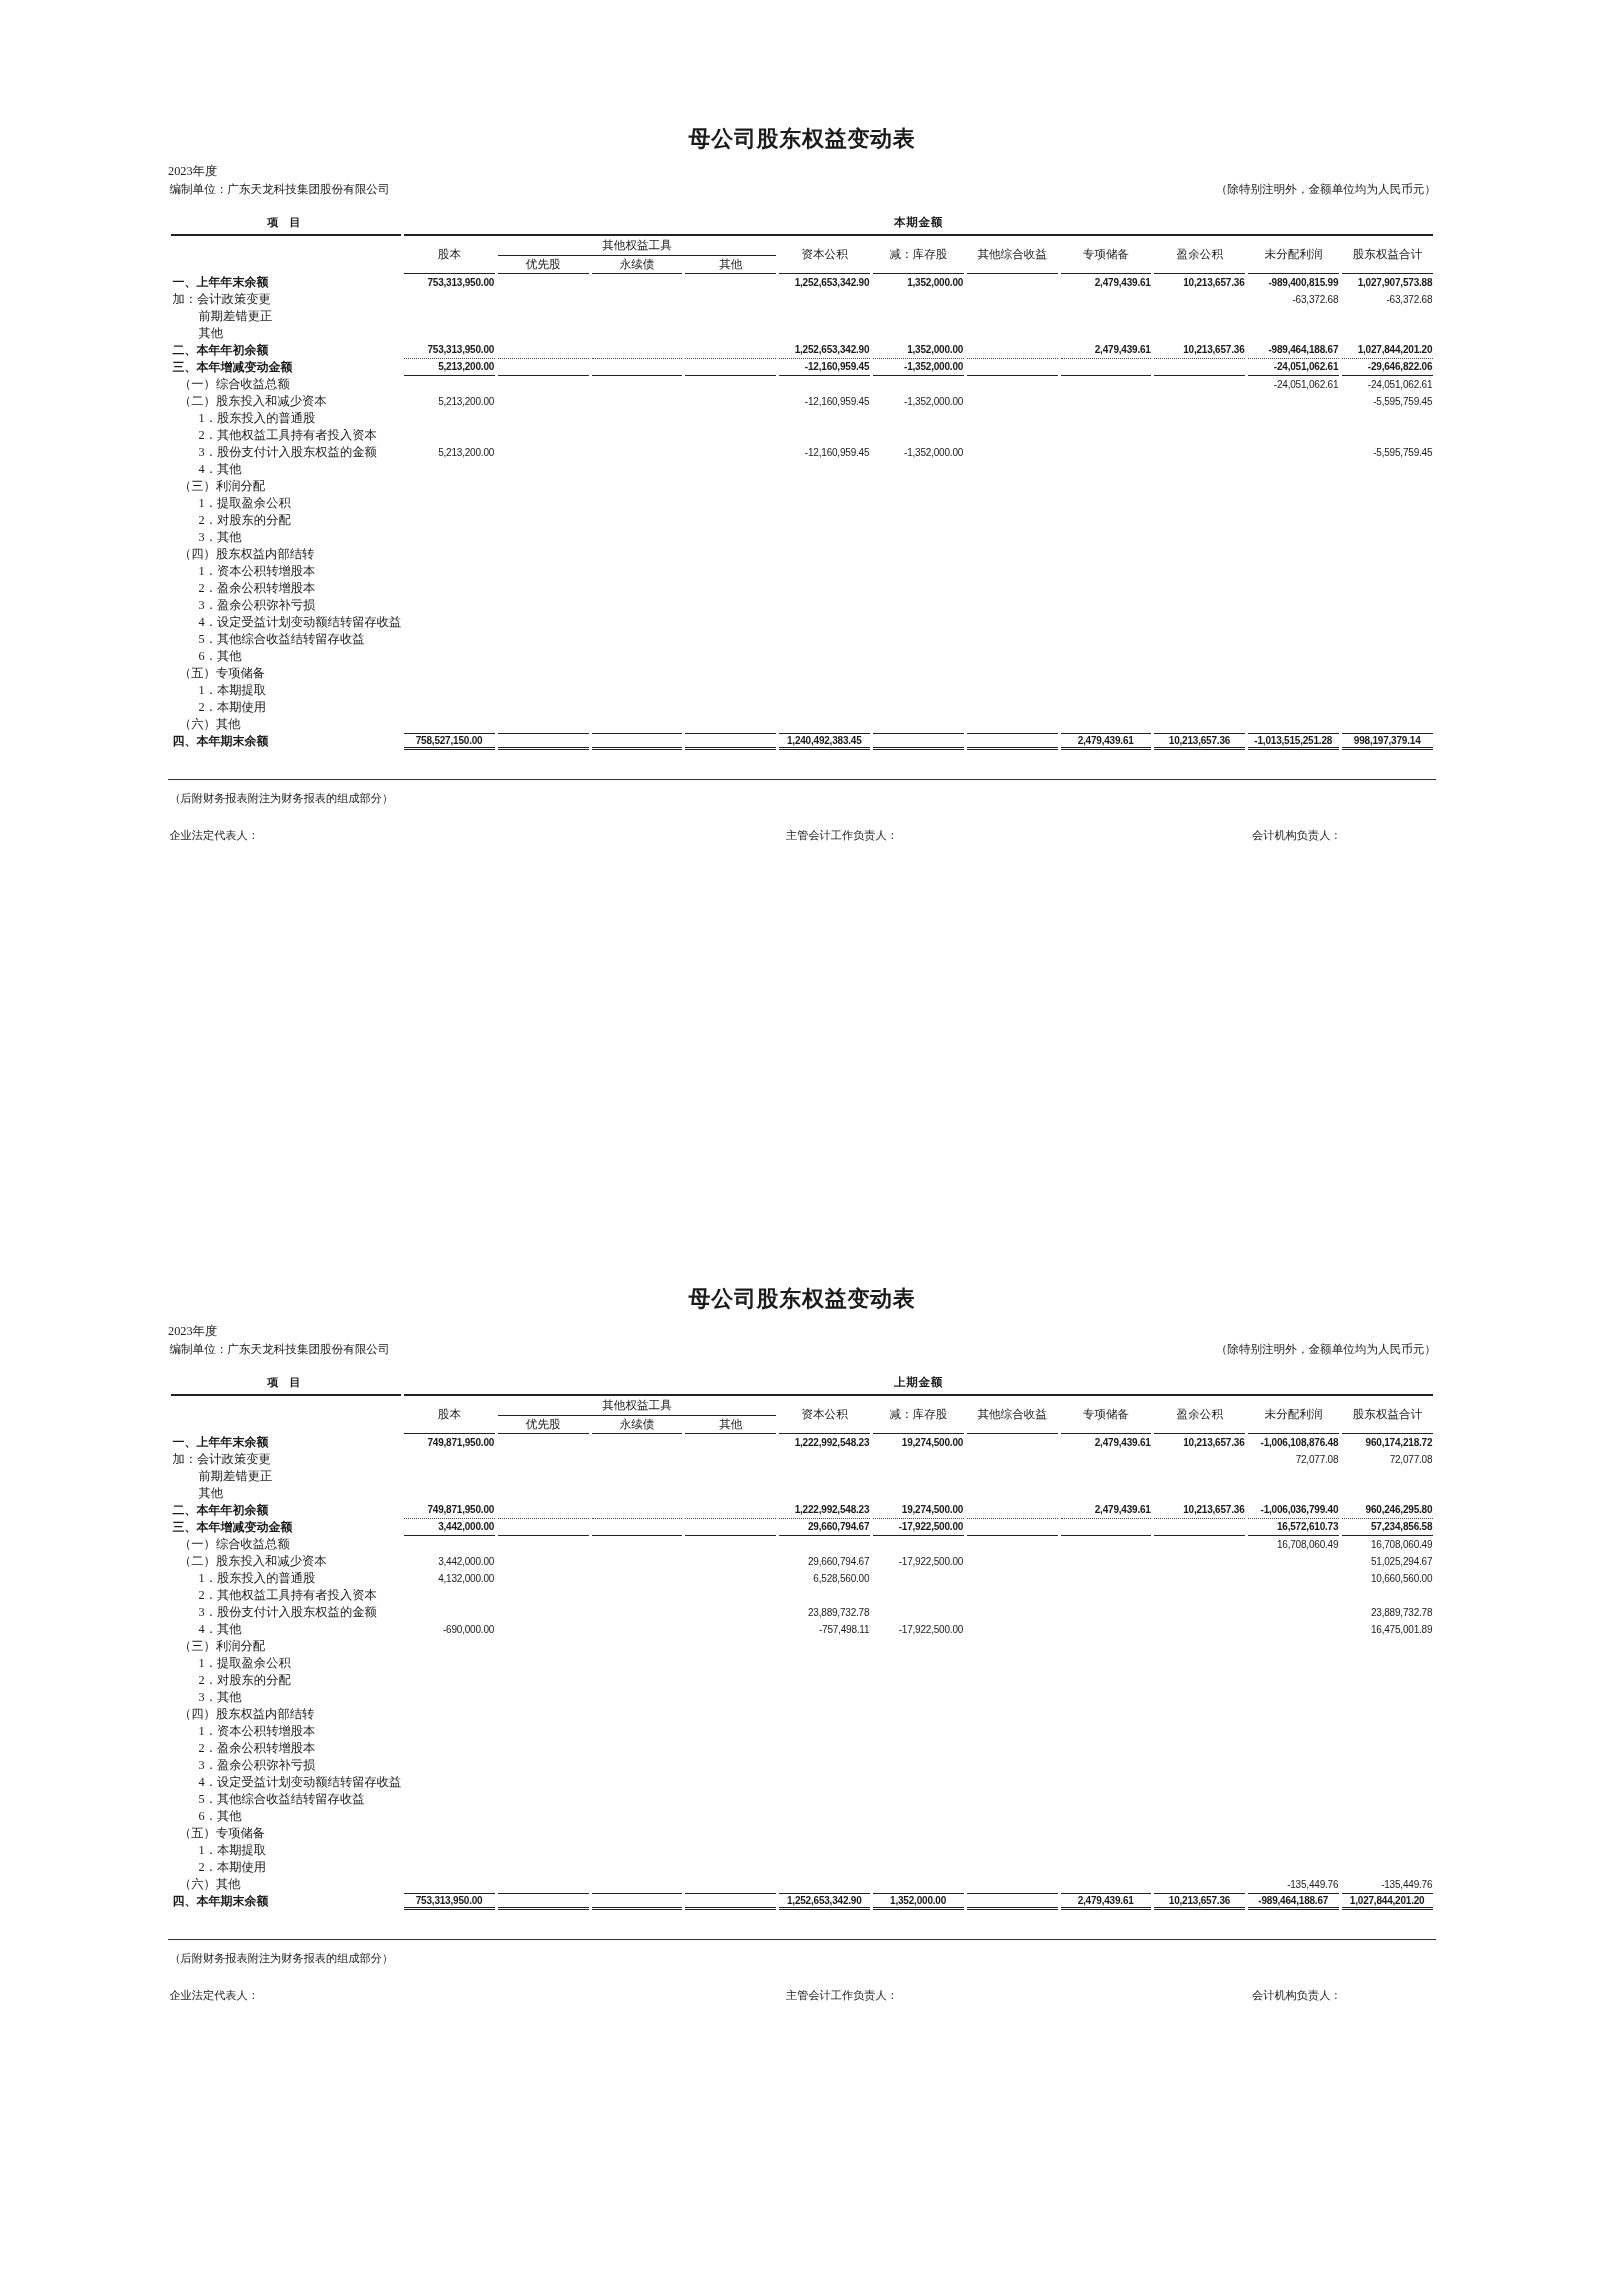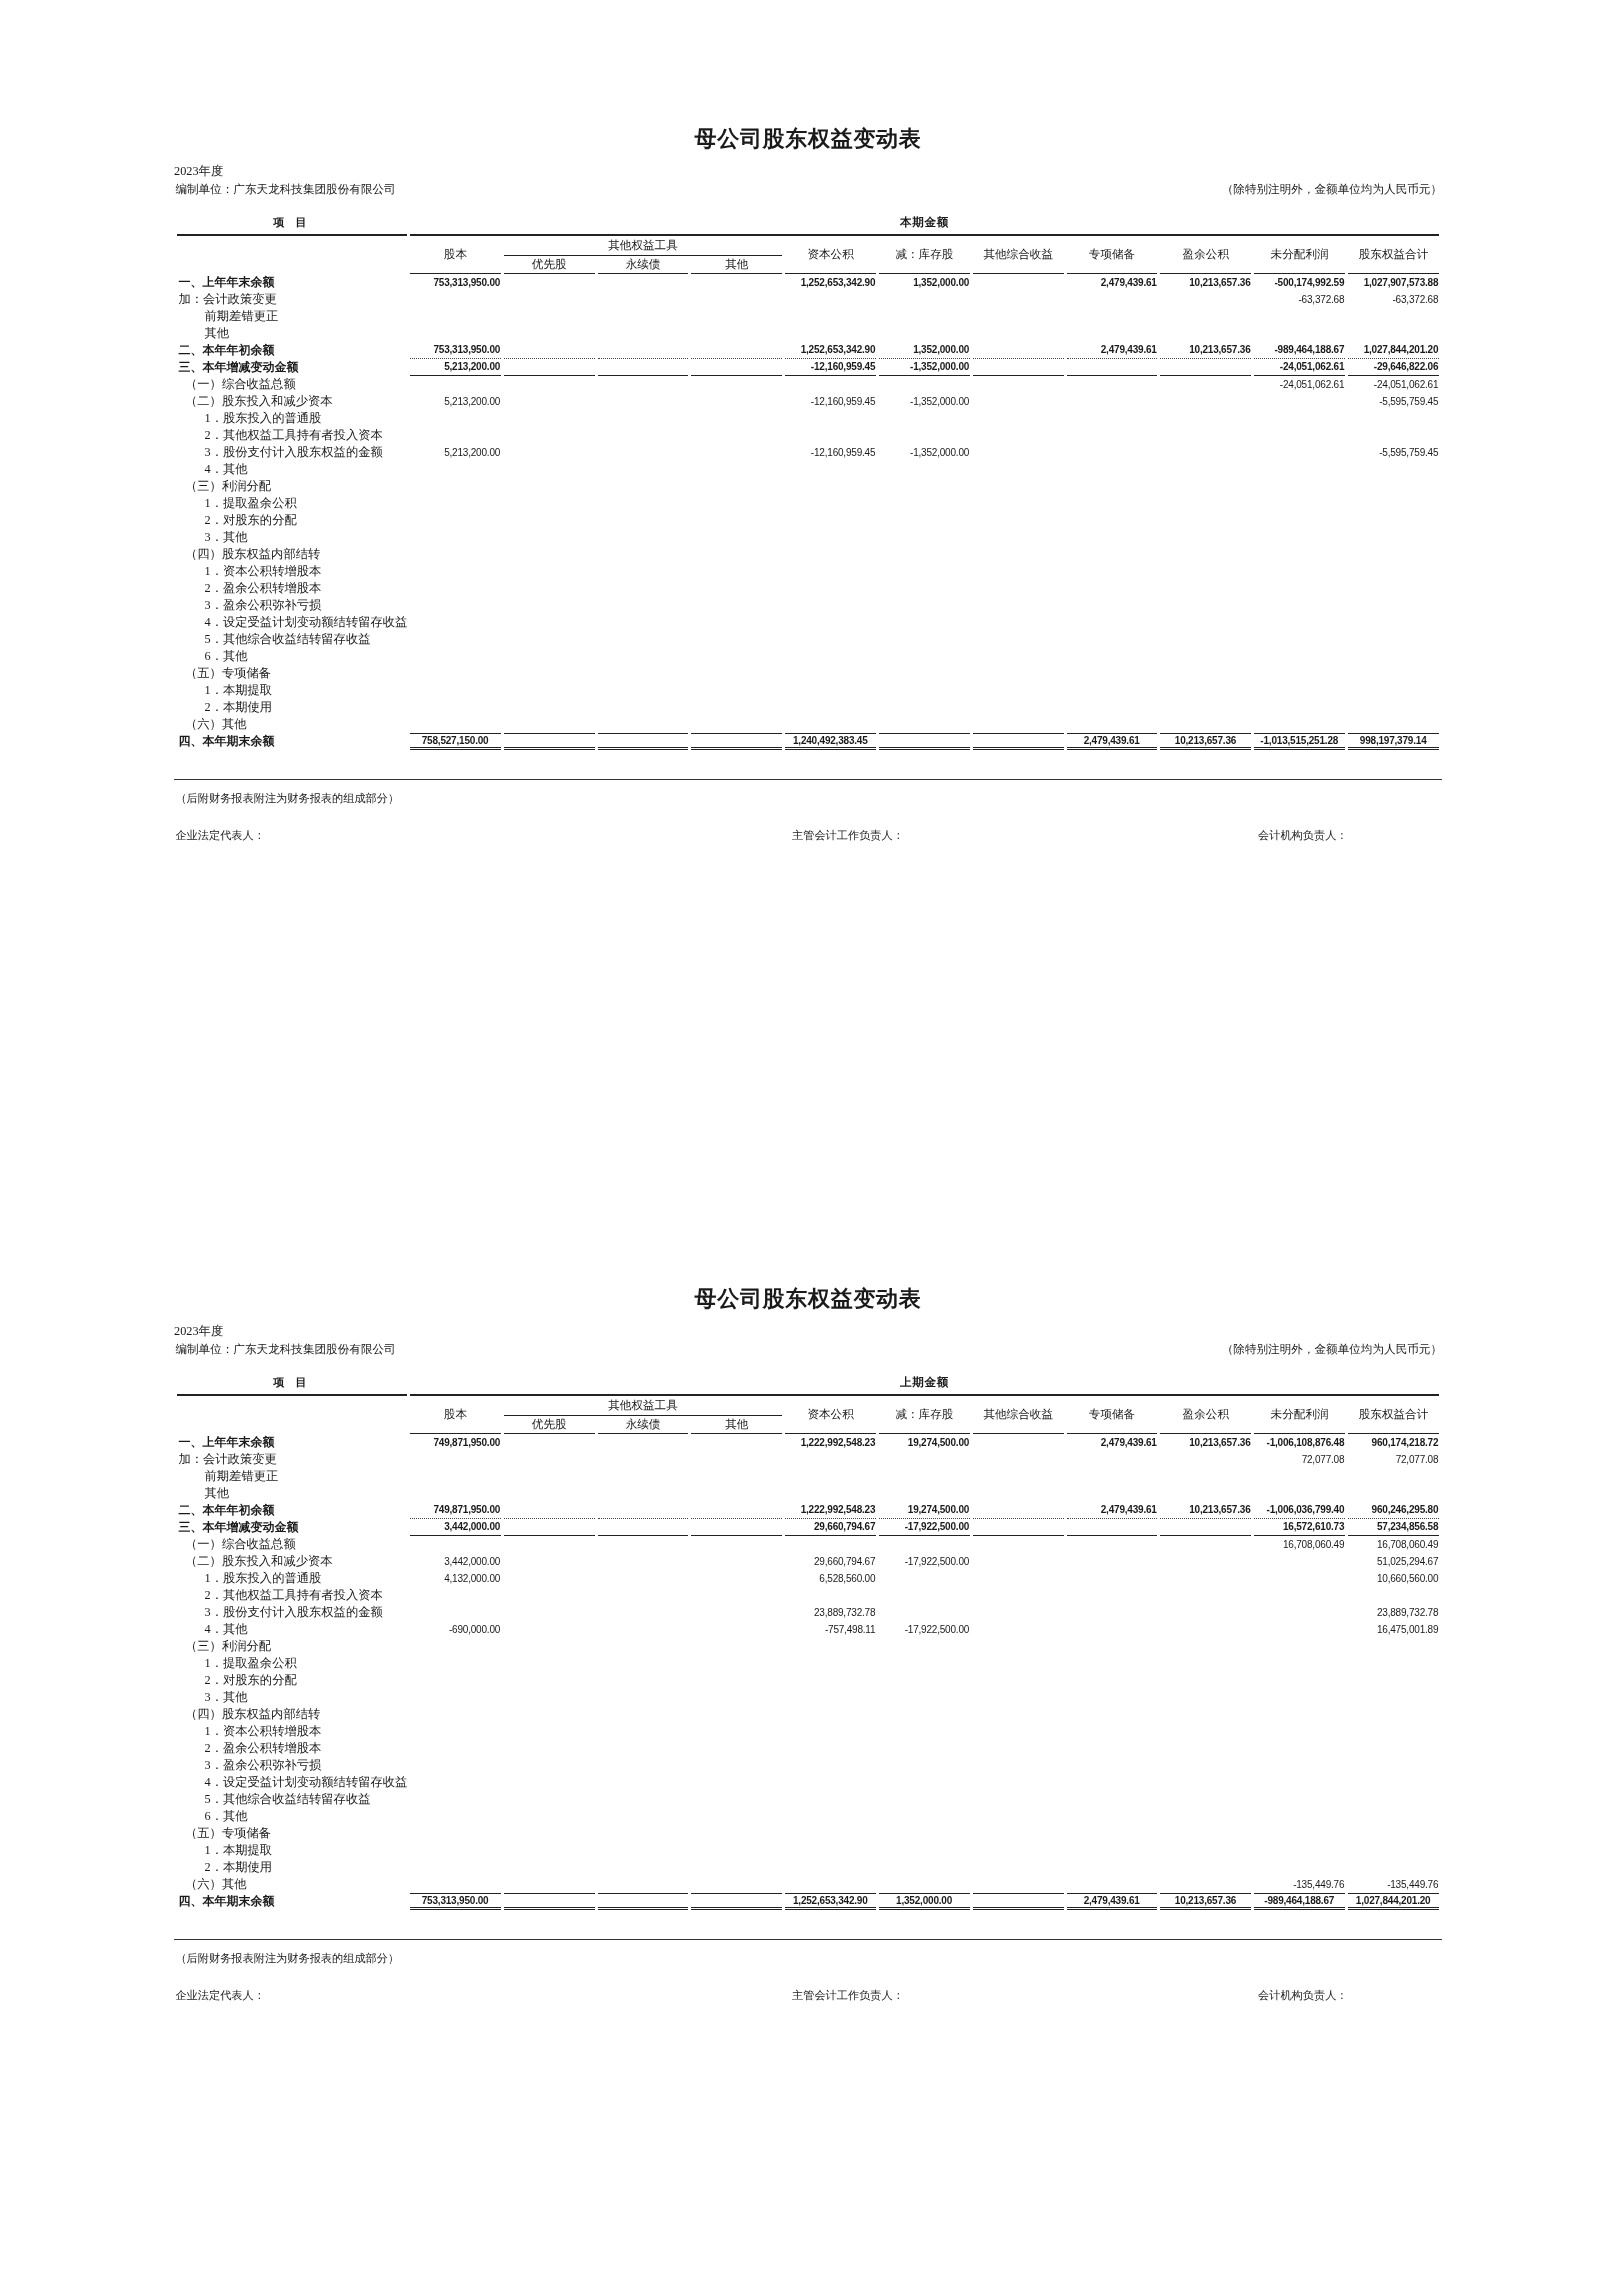--- a/index.html
+++ b/index.html
@@ -1,21 +1,21 @@
 <!DOCTYPE html>
 <html style="font-size:11.6px"><head>
 <meta charset="utf-8">
 <style>
   html,body{margin:0;padding:0;}
   body{
     width:1623px;height:2295px;position:relative;background:#ffffff;
     font-family:"Liberation Serif","DejaVu Serif",serif;color:#1a1a1a;
   }
   .sheet{position:absolute;left:0;width:1623px;height:1160px;}
-  .content{position:absolute;left:174px;width:1268px;top:0;height:100%;}
+  .content{position:absolute;left:168px;width:1268px;top:0;height:100%;}
   .doc-title{position:absolute;top:124px;left:0;width:100%;text-align:center;
     font-size:22px;font-weight:bold;letter-spacing:0.7px;
     font-family:"Liberation Sans","DejaVu Sans",sans-serif;}
   .doc-period{position:absolute;top:163px;left:0;width:100%;text-align:left;font-size:12.3px;}
   .meta-row{position:absolute;top:182px;left:0;width:100%;font-size:11.6px;}
   .prepared{position:absolute;left:1.4px;top:0;white-space:nowrap;}
   .unit-note{position:absolute;right:0;top:0;white-space:nowrap;}
   table.stmt{position:absolute;top:211px;left:0;border-collapse:separate;border-spacing:3.6px 0;
     table-layout:fixed;width:1268px;}
   col.c-label{width:228px;}
@@ -104,21 +104,21 @@
             <td class="lbl ind-0">一、上年年末余额</td>
             <td class="v">753,313,950.00</td>
             <td class="v"></td>
             <td class="v"></td>
             <td class="v"></td>
             <td class="v">1,252,653,342.90</td>
             <td class="v">1,352,000.00</td>
             <td class="v"></td>
             <td class="v">2,479,439.61</td>
             <td class="v">10,213,657.36</td>
-            <td class="v">-500,174,992.59</td>
+            <td class="v">-989,400,815.99</td>
             <td class="v">1,027,907,573.88</td>
           </tr>
           <tr>
             <td class="lbl ind-0">加：会计政策变更</td>
             <td class="v"></td>
             <td class="v"></td>
             <td class="v"></td>
             <td class="v"></td>
             <td class="v"></td>
             <td class="v"></td>

